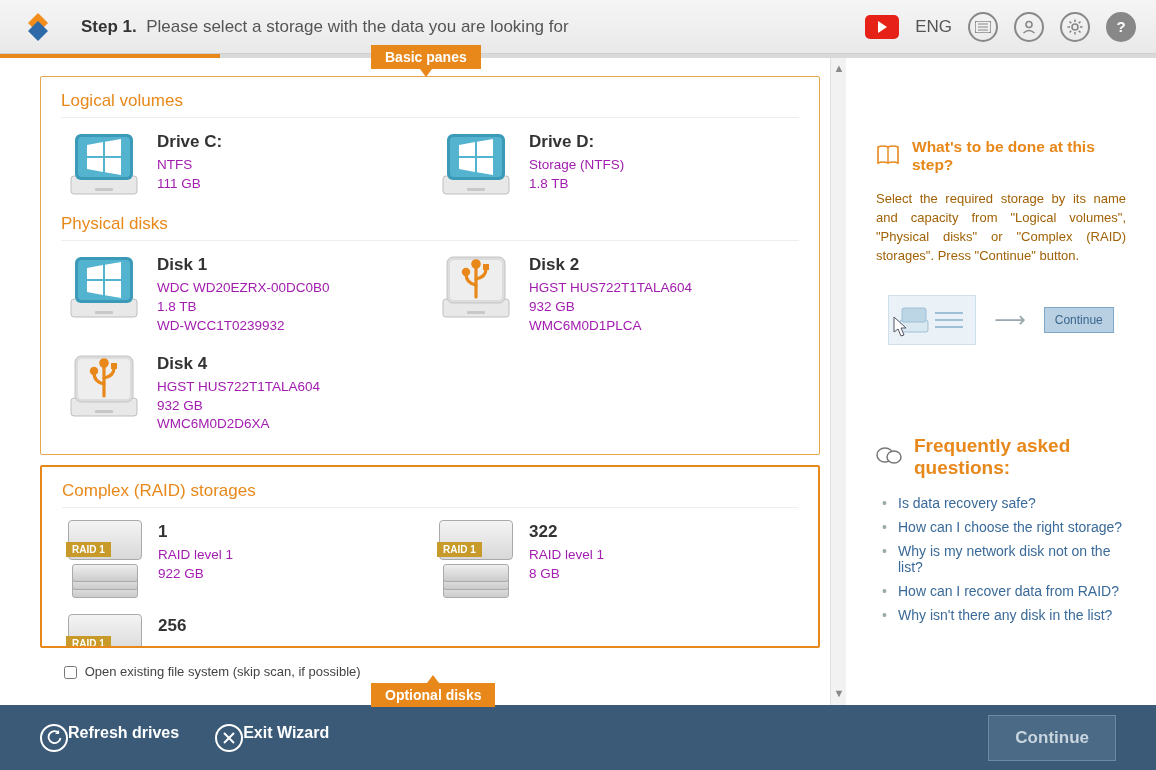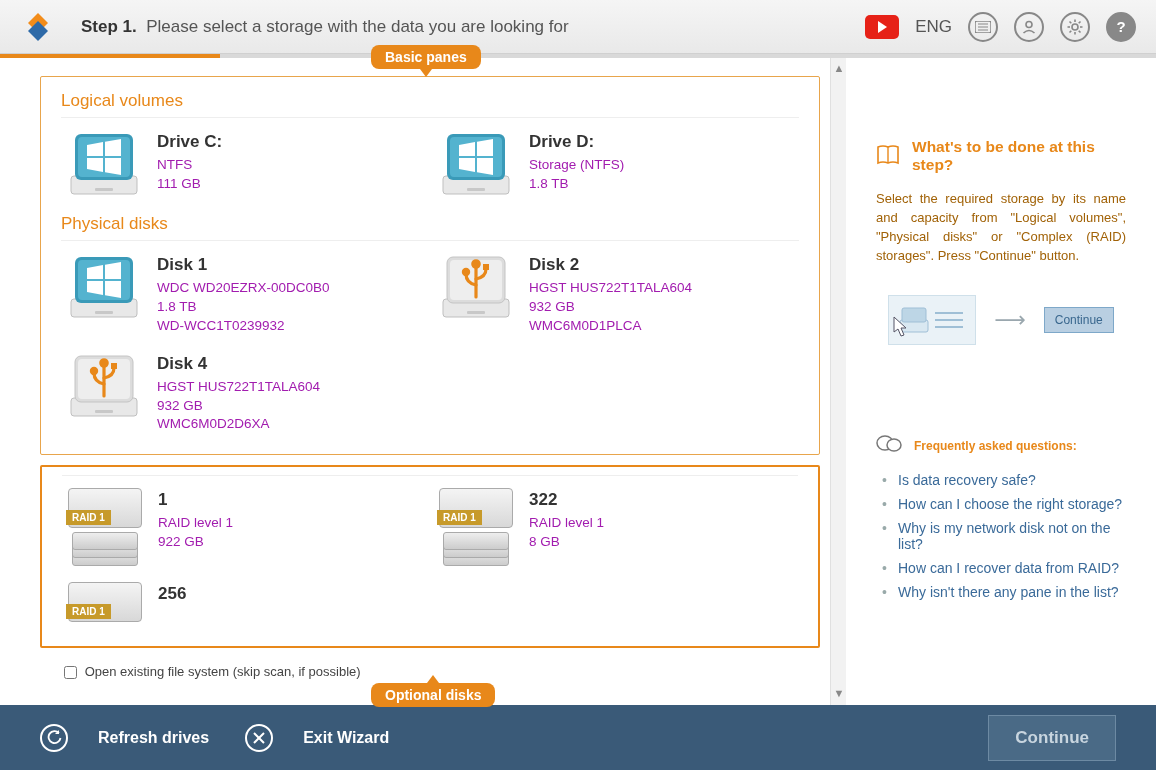--- a/index.html
+++ b/index.html
@@ -16,21 +16,21 @@
   .yt-icon::after { content:""; border-left: 9px solid #fff; border-top:6px solid transparent; border-bottom:6px solid transparent; }
   .lang { font-size: 17px; color: #555; }
   .hicon { width: 30px; height: 30px; border: 2px solid #888; border-radius: 50%; display:flex; align-items:center; justify-content:center; color:#888; font-size:15px; cursor:pointer; }
   .hicon.help { background:#888; color:#fff; border-color:#888; font-weight:bold; }
 
   
   .progress { height: 4px; background: #d9d9d9; }
   .progress-fill { width: 220px; height:100%; background:#e8881a; }
 
   
-  .badge { position:absolute; background:#e8881a; color:#fff; font-weight:bold; padding:4px 14px; border-radius:8px; font-size:14px; z-index:5; }
+  .badge { position:absolute; background:#e8881a; color:#fff; font-weight:bold; padding:4px 14px; border-radius:0; font-size:14px; z-index:5; }
   .badge-basic { top: 45px; left: 371px; }
   .badge-optional { top: 683px; left: 371px; }
   .badge-optional::before { content:""; position:absolute; top:-8px; left:50%; margin-left:-6px; border-bottom:8px solid #e8881a; border-left:6px solid transparent; border-right:6px solid transparent; }
   .badge-basic::after { content:""; position:absolute; bottom:-8px; left:50%; margin-left:-6px; border-top:8px solid #e8881a; border-left:6px solid transparent; border-right:6px solid transparent; }
 
   
   .main { display:flex; height: 647px; }
   .left { width: 830px; padding: 18px 10px 0 40px; position:relative; }
   .scrollgutter { width:16px; background:#f2f2f2; border-left:1px solid #e0e0e0; position:relative; }
   .scroll-arrow { position:absolute; left:2px; width:12px; height:14px; color:#888; font-size:11px; text-align:center; }
@@ -61,28 +61,28 @@
   
   .rp-head { display:flex; align-items:center; gap:12px; margin-bottom:16px; }
   .rp-head-icon { color:#e8881a; }
   .rp-title { color:#e8881a; font-size:15.5px; font-weight:bold; }
   .rp-text { color:#a16207; font-size:13px; text-align:justify; line-height:1.45; margin-bottom:30px; }
   .rp-diagram { display:flex; align-items:center; justify-content:center; gap:18px; margin-bottom:90px; }
   .rp-drive { width:88px; height:50px; background:#eaf2f7; border:1px solid #cfe0ea; display:flex; align-items:center; justify-content:center; gap:6px; }
   .rp-arrow { color:#9aa7ae; font-size:22px; }
   .rp-continue { border:1px solid #7ea8c9; background:#b9cfe2; color:#39678e; padding:5px 10px; font-size:12px; }
   .faq-head { display:flex; align-items:center; gap:12px; margin-bottom:12px; }
-  .faq-title { color:#e8881a; font-size:12px; font-weight:bold; }
+  .faq-title { color:#e8881a; font-size:19px; font-weight:bold; }
   .faq-list { list-style:none; }
   .faq-list li { color:#3a6a99; font-size:14px; padding:4px 0 4px 22px; position:relative; cursor:pointer; }
   .faq-list li::before { content:"•"; position:absolute; left:6px; color:#9aa; }
 
   
   .footer { position:absolute; bottom:0; left:0; right:0; height:65px; background:#3a5a78; display:flex; align-items:center; padding:0 40px; color:#fff; }
-  .fbtn { display:flex; align-items:center; gap:30px; font-size:16px; font-weight:bold; margin-right:36px; cursor:pointer; }
+  .fbtn { display:flex; gap:0; font-size:16px; font-weight:bold; margin-right:36px; cursor:pointer; }
   .ficon { width:28px; height:28px; border:2px solid #fff; border-radius:50%; display:flex; align-items:center; justify-content:center; font-size:15px; }
   .continue-btn { margin-left:auto; background:#4a6a86; border:1px solid #6d8aa3; color:#c8d5df; font-size:17px; font-weight:bold; padding:12px 26px; cursor:pointer; }
 
   .cursor { position:absolute; top:316px; left:893px; width:16px; height:22px; z-index:10; }
 </style>
 </head>
 <body>
 
 <div class="header">
   <div class="logo">
@@ -200,20 +200,21 @@
        <div class="item-title">Disk 4</div>
        <div class="item-line">HGST HUS722T1TALA604</div>
        <div class="item-line">932 GB</div>
        <div class="item-line">WMC6M0D2D6XA</div>
      </div>
    </div>
         </div>
     </div>
 
     <div class="section-box raid" style="height:183px; overflow:hidden;">
+      <div class="section-title">Complex (RAID) storages</div>
       <hr class="section-hr">
       <div class="grid" id="raid-grid">
    <div class="item">
      <div class="raid-icon">
               <div class="raid-stack" style="height:78px">
     <div class="raid-plate" style="bottom:0"></div>
     <div class="raid-plate" style="bottom:8px"></div>
     <div class="raid-plate" style="bottom:16px"></div>
     <div class="raid-top"></div>
     <div class="raid-label">RAID 1</div>
@@ -305,21 +306,21 @@
             <ellipse cx="18" cy="10" rx="7" ry="6" fill="#fff" stroke="#777" stroke-width="1.5"></ellipse>
           </svg>
       </span>
       <div class="faq-title">Frequently asked questions:</div>
     </div>
     <ul class="faq-list" id="faq-list">
         <li>Is data recovery safe?</li>
         <li>How can I choose the right storage?</li>
         <li>Why is my network disk not on the list?</li>
         <li>How can I recover data from RAID?</li>
-        <li>Why isn't there any pane in the list?</li>
+        <li>Why isn't there any disk in the list?</li>
       </ul>
   </div>
 </div>
 
 <div class="footer">
   <div class="fbtn">
     <div class="ficon">
       <svg width="15" height="15" viewBox="0 0 15 15">
           <path d="M12 3 A6 6 0 1 0 13.5 8" fill="none" stroke="#fff" stroke-width="1.8"></path>
           <path d="M12 0 L12 4 L8 4 Z" fill="#fff"></path>

